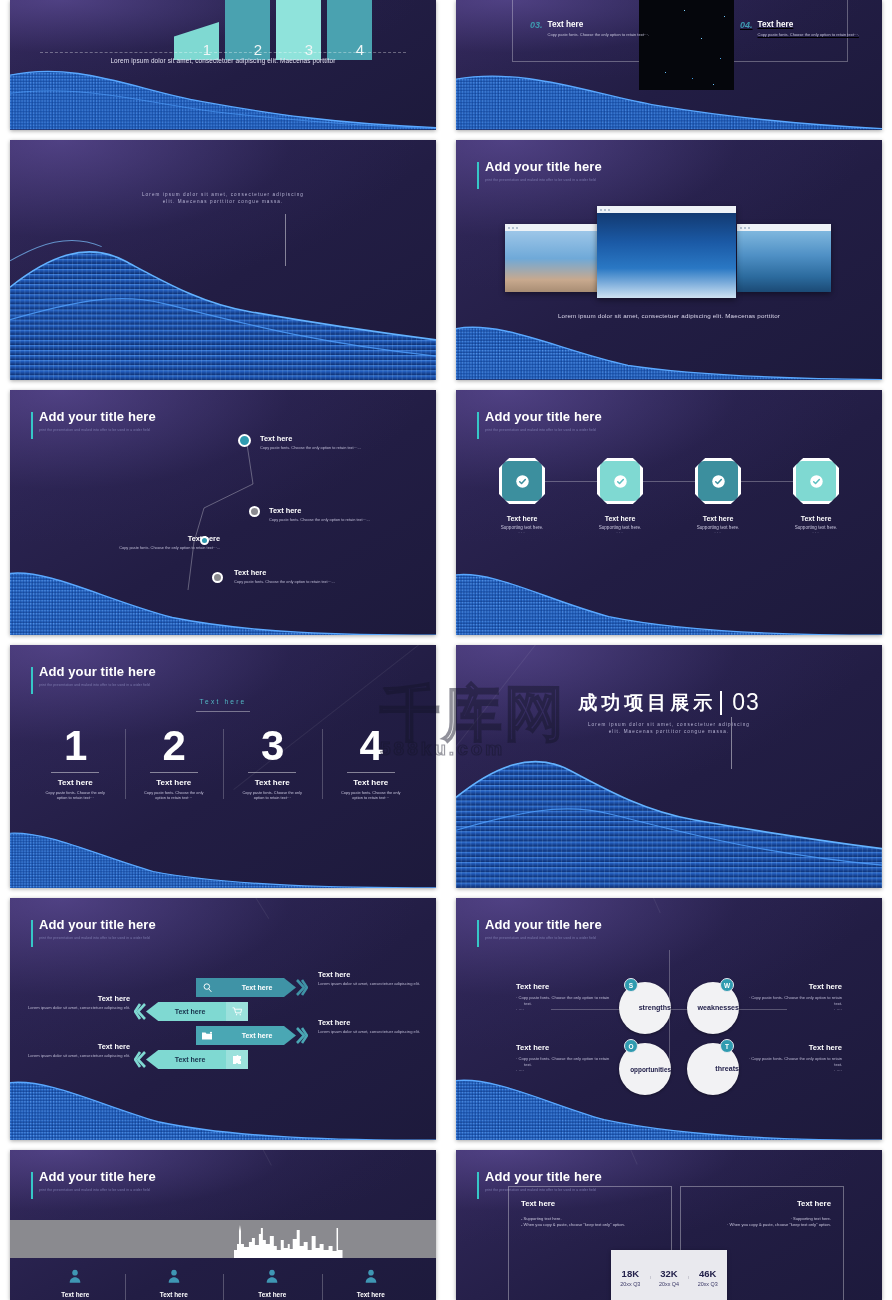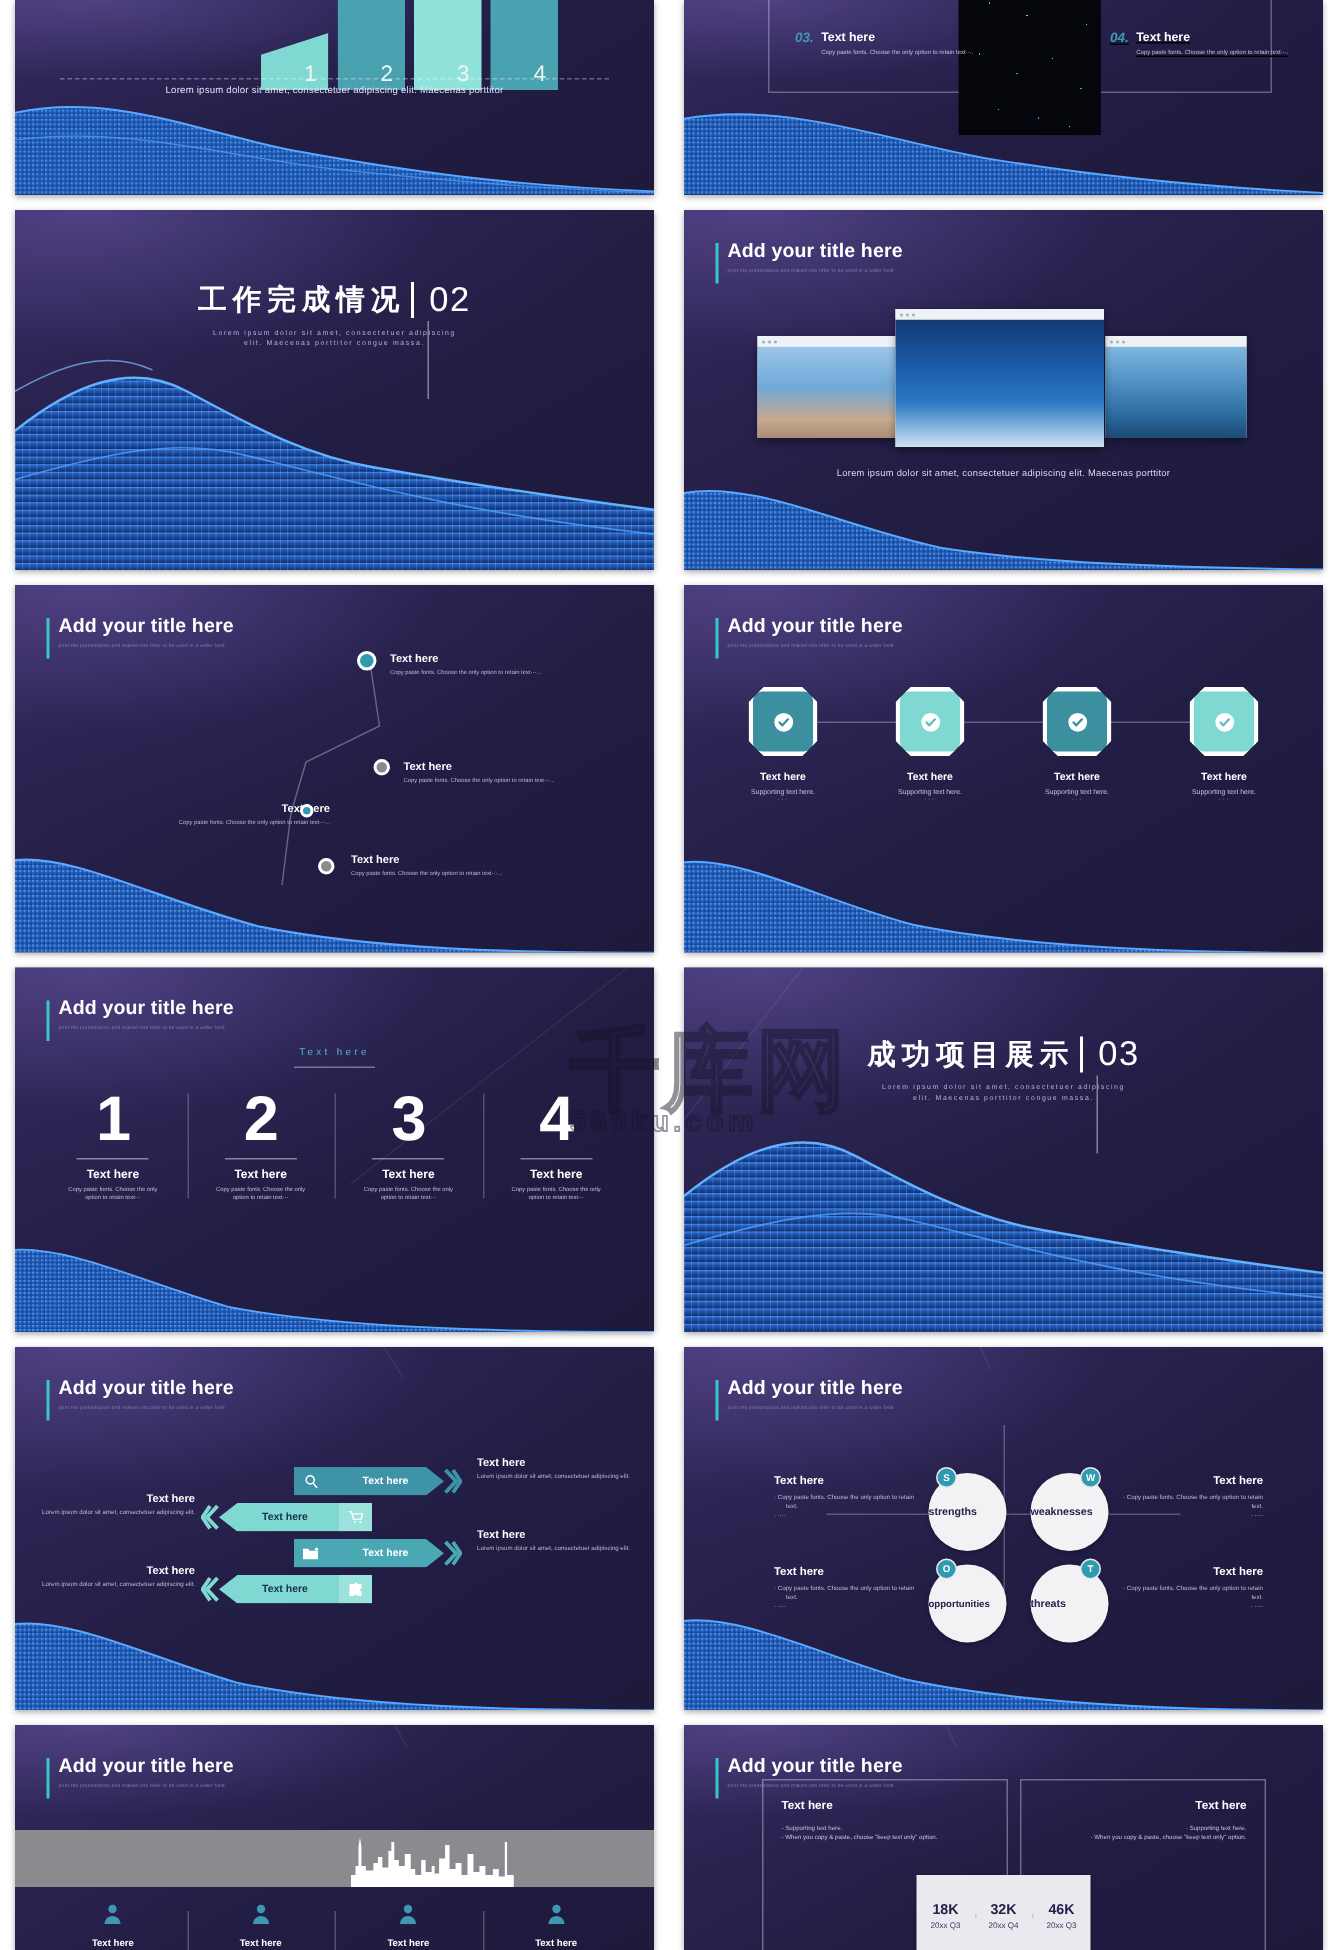--- a/index.html
+++ b/index.html
@@ -181,21 +181,21 @@
     width:22px; height:19px; display:flex; align-items:center; justify-content:center;
   }
   .a-head{ color:#fff; font-size:7.4px; font-weight:bold; }
   .a-p{ color:#bbb8d2; font-size:4.1px; line-height:6px; margin-top:2px; }
 
   
   .swotv{ position:absolute; left:50%; top:52px; width:1px; height:118px; background:rgba(255,255,255,.25); }
   .swoth{ position:absolute; left:95px; right:95px; top:111px; height:1px; background:rgba(255,255,255,.25); }
   .sw-circ{
     position:absolute; width:52px; height:52px; border-radius:50%;
-    background:#f2f2f4; display:flex; align-items:center; justify-content:flex-start;
+    background:#f2f2f4; display:flex; align-items:center; justify-content:flex-end;
     color:#22204a; font-size:7.1px; font-weight:bold;
     box-shadow:0 1px 3px rgba(0,0,0,.35);
   }
   .sw-badge{
     position:absolute; width:14px;height:14px;border-radius:50%;
     background:#2f9bb0; color:#fff; font-size:6.5px; font-weight:bold;
     display:flex;align-items:center;justify-content:center;
     border:1.5px solid #e9e9ef;
   }
   .sw-h{ color:#fff; font-size:7.6px; font-weight:bold; }
@@ -334,25 +334,20 @@
           <path d="M0,30 C70,18 140,44 210,56 C280,67 360,75 446,79" fill="none" stroke="#5aa8ff" stroke-width="1.3"></path>
         </svg>
       </div>
     </div>
   </div>
 
   <div class="cell">
     <div class="slide">
       <div class="vignette"></div>
       <div class="coverwrap">
-        <div class="covrow">
-          <div class="covcn">工作完成情况</div>
-          <div class="covpipe"></div>
-          <div class="covno">02</div>
-        </div>
         <div class="covsub">Lorem ipsum dolor sit amet, consectetuer adipiscing</div>
         <div class="covsub" style="margin-top:0">elit. Maecenas porttitor congue massa.</div>
       </div>
       <div class="covtick"></div>
 
       <div class="mesh" style="height:76%">
         <svg viewBox="0 0 446 180" preserveAspectRatio="none">
           <defs>
             <linearGradient id="g3" x1="0" y1="0" x2="0" y2="1">
               <stop offset="0" stop-color="#2c6fd8"></stop>

